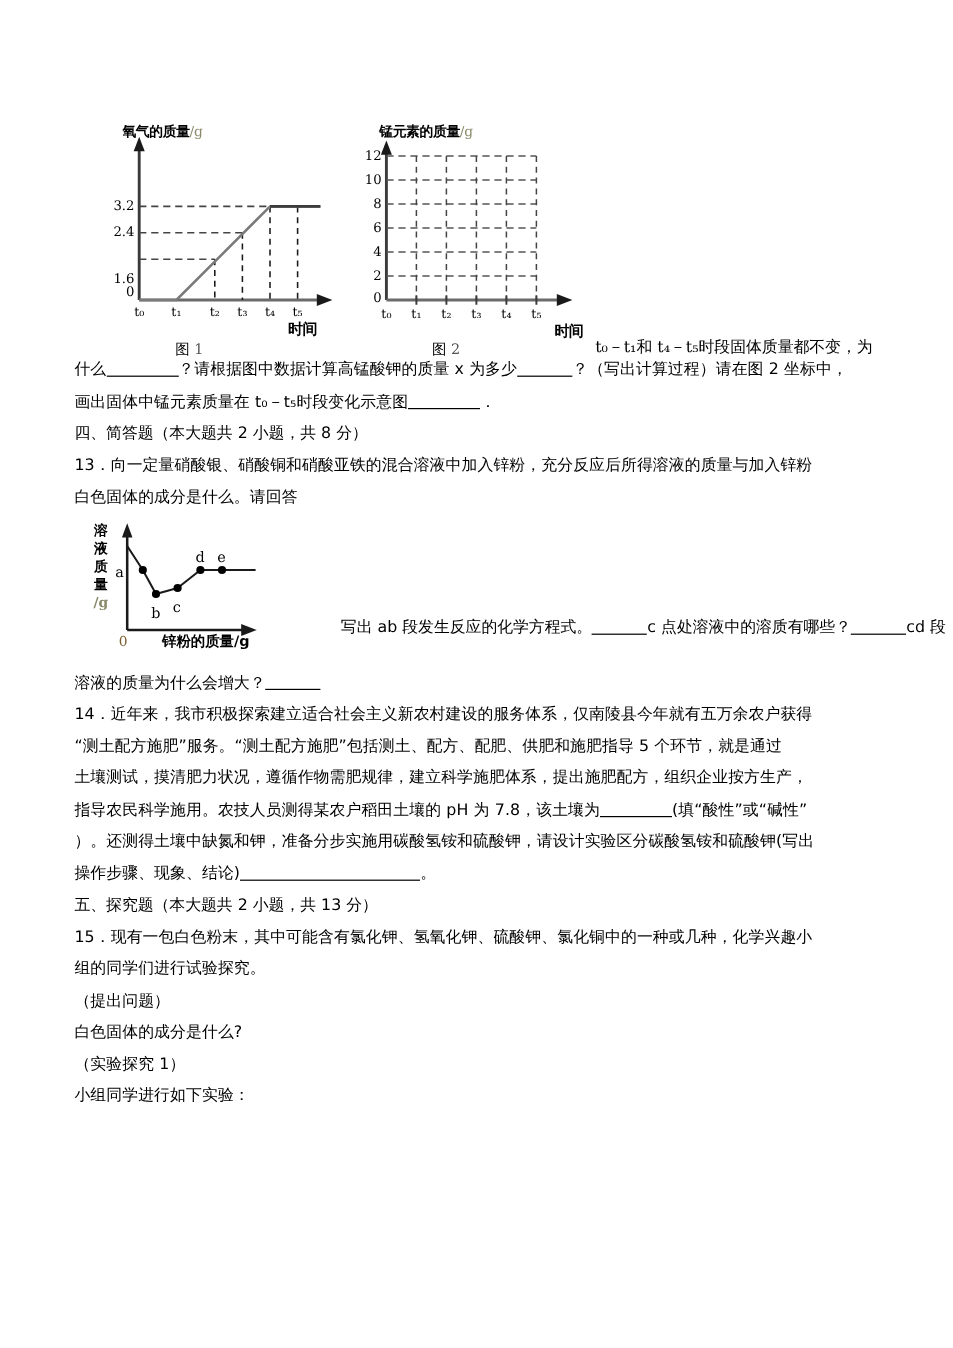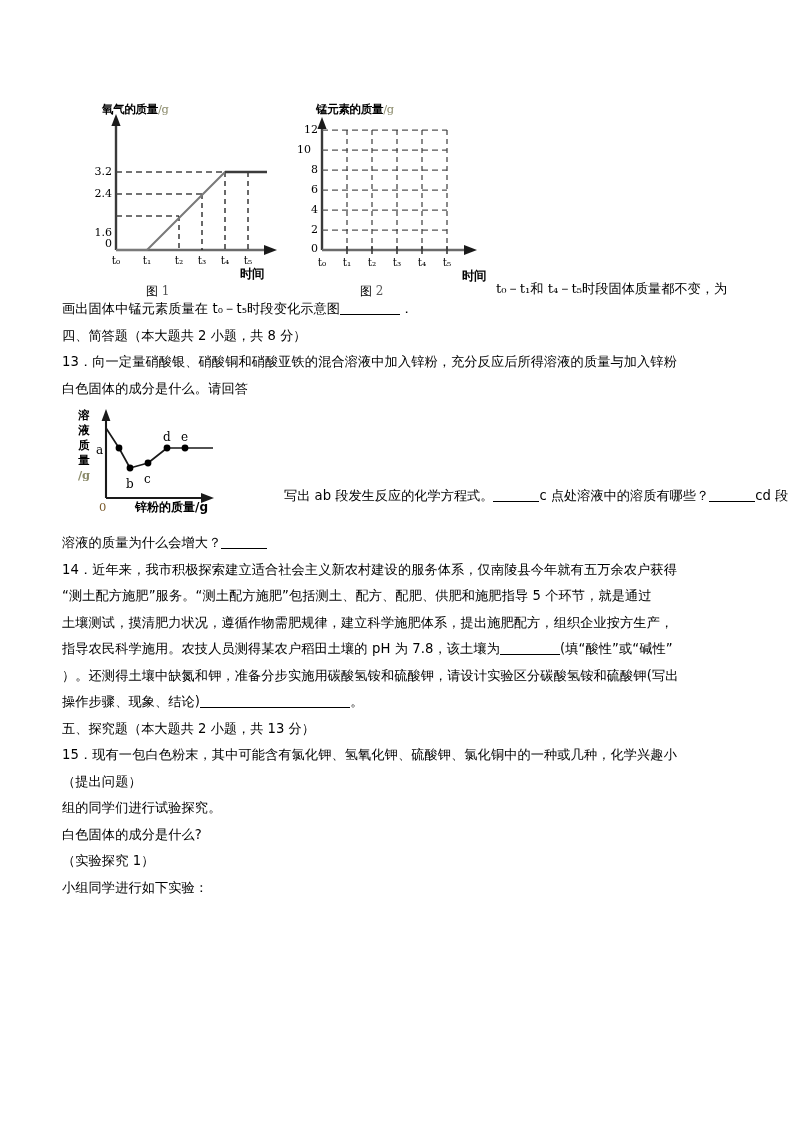--- a/index.html
+++ b/index.html
@@ -207,21 +207,21 @@
         <line x1="157" y1="18" x2="157" y2="138" stroke="#444" stroke-width="1.25" stroke-dasharray="5,4"></line>
 
         <line x1="57" y1="134" x2="57" y2="142" stroke="#3a3a3a" stroke-width="1.6"></line>
         <line x1="82" y1="134" x2="82" y2="142" stroke="#3a3a3a" stroke-width="1.6"></line>
         <line x1="107" y1="134" x2="107" y2="142" stroke="#3a3a3a" stroke-width="1.6"></line>
         <line x1="132" y1="134" x2="132" y2="142" stroke="#3a3a3a" stroke-width="1.6"></line>
         <line x1="157" y1="134" x2="157" y2="142" stroke="#3a3a3a" stroke-width="1.6"></line>
       </svg>
 
       <div class="tick-y" style="left:0px; top:23px; width:28px;"><span>12</span></div>
-      <div class="tick-y" style="left:0px; top:43px; width:28px;text-align:center;"><span>10</span></div>
+      <div class="tick-y" style="left:0px; top:43px; width:28px;"><span>10</span></div>
       <div class="tick-y" style="left:0px; top:63px; width:28px;"><span>8</span></div>
       <div class="tick-y" style="left:0px; top:83px; width:28px;"><span>6</span></div>
       <div class="tick-y" style="left:0px; top:103px; width:28px;"><span>4</span></div>
       <div class="tick-y" style="left:0px; top:123px; width:28px;"><span>2</span></div>
       <div class="tick-y" style="left:0px; top:142px; width:28px;"><span>0</span></div>
 
       <div class="tick-x" style="left:20px; top:156px; width:24px;"><span>t₀</span></div>
       <div class="tick-x" style="left:45px; top:156px; width:24px;"><span>t₁</span></div>
       <div class="tick-x" style="left:70px; top:156px; width:24px;"><span>t₂</span></div>
       <div class="tick-x" style="left:95px; top:156px; width:24px;"><span>t₃</span></div>
@@ -235,20 +235,23 @@
         <span class="num">2</span>
       </div>
     </div>
 
     <div class="inline-q lat" style="left:410px; top:180px;">
       <span>t₀－t₁和 t₄－t₅时段固体质量都不变，为</span>
     </div>
   </div>
 
   <p class="para">
+    <span>什么</span><span class="blank-m"></span><span>？请根据图中数据计算高锰酸钾的质量 x 为多少</span><span class="blank-s"></span><span>？（写出计算过程）请在图 2 坐标中，</span>
+  </p>
+  <p class="para">
     <span>画出固体中锰元素质量在 t₀－t₅时段变化示意图</span><span class="blank-m"></span><span>．</span>
   </p>
 
   <p class="sec-head">四、简答题（本大题共 2 小题，共 8 分）</p>
 
   <p class="para">13．向一定量硝酸银、硝酸铜和硝酸亚铁的混合溶液中加入锌粉，充分反应后所得溶液的质量与加入锌粉</p>
   <p class="para">白色固体的成分是什么。请回答</p>
 
   <div class="fig3wrap">
     <div class="fig" style="left:6px; top:0px; width:200px; height:128px;">
@@ -302,20 +305,20 @@
     <span>指导农民科学施用。农技人员测得某农户稻田土壤的 pH 为 7.8，该土壤为</span><span class="blank-m"></span><span>(填“酸性”或“碱性”</span>
   </p>
   <p class="para">）。还测得土壤中缺氮和钾，准备分步实施用碳酸氢铵和硫酸钾，请设计实验区分碳酸氢铵和硫酸钾(写出</p>
   <p class="para">
     <span>操作步骤、现象、结论)</span><span class="blank-l"></span><span>。</span>
   </p>
 
   <p class="sec-head">五、探究题（本大题共 2 小题，共 13 分）</p>
 
   <p class="para">15．现有一包白色粉末，其中可能含有氯化钾、氢氧化钾、硫酸钾、氯化铜中的一种或几种，化学兴趣小</p>
+  <p class="para">组的同学们进行试验探究。</p>
   <p class="para">（提出问题）</p>
-  <p class="para">组的同学们进行试验探究。</p>
   <p class="para">白色固体的成分是什么?</p>
   <p class="para">（实验探究 1）</p>
   <p class="para">小组同学进行如下实验：</p>
 
 </div>
 </div>
 
 </body></html>

